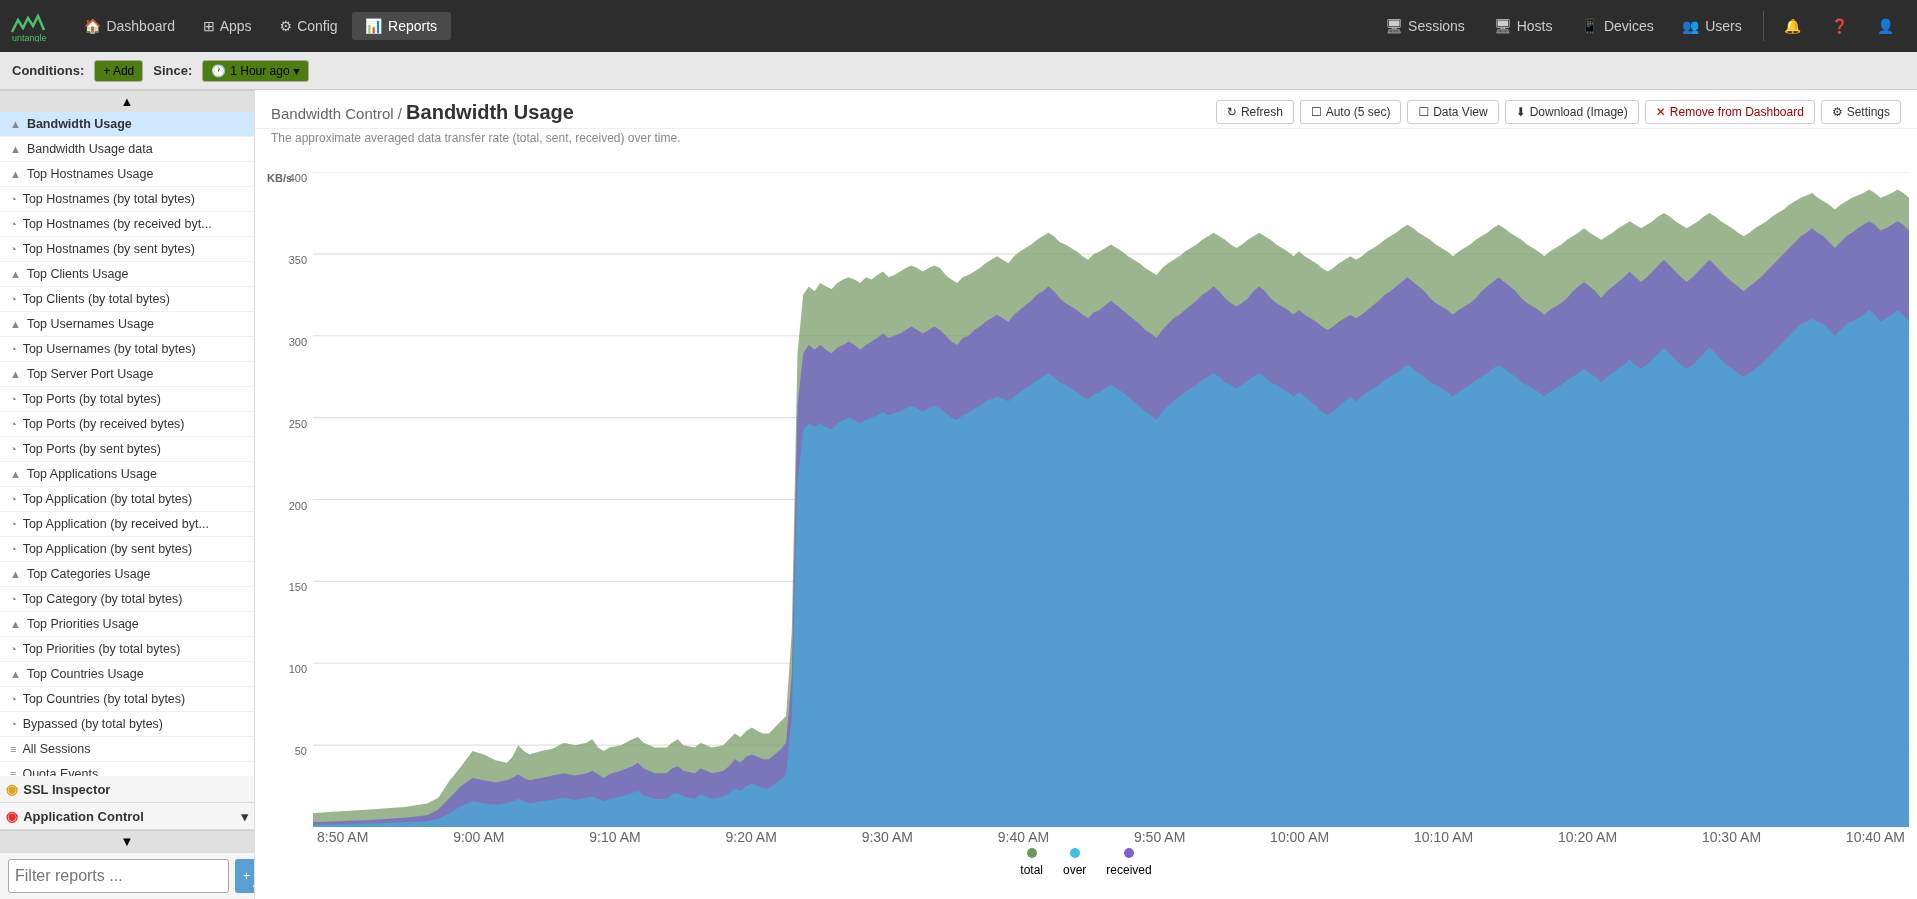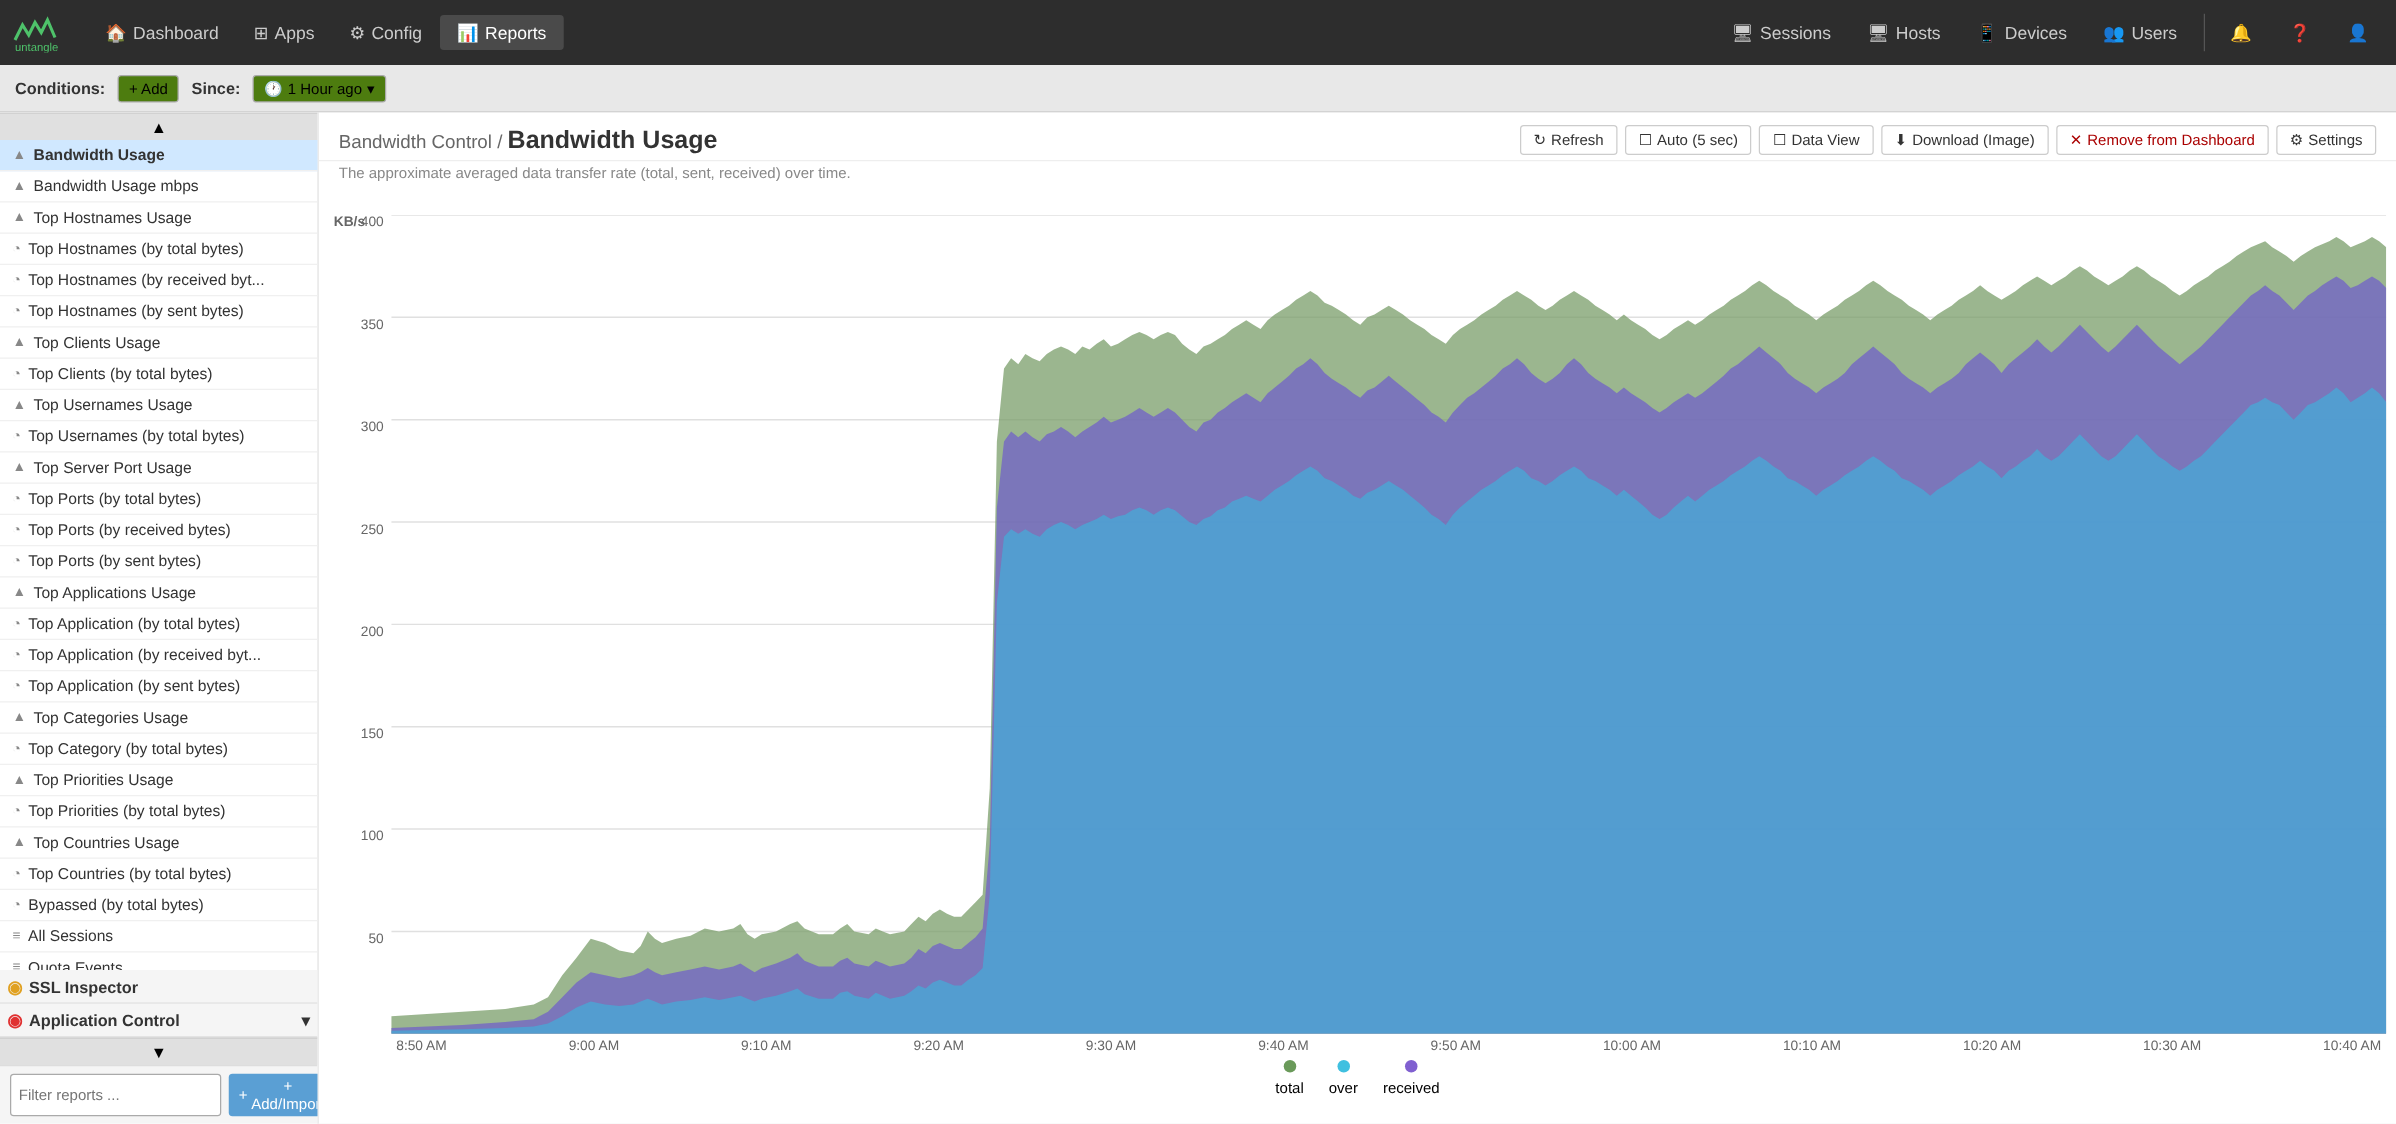--- a/index.html
+++ b/index.html
@@ -101,21 +101,21 @@
       height: 22px; background: #e0e0e0; display: flex; align-items: center;
       justify-content: center; cursor: pointer; border-top: 1px solid #ccc;
     }
     .sidebar-footer {
       padding: 6px 8px;
       background: #f5f5f5;
       border-top: 1px solid #ddd;
       display: flex; gap: 6px;
     }
     .sidebar-filter {
-      flex: 1; padding: 3px 6px; border: 1px solid #aaa; border-radius: 3px; font-size: 12px;
+      flex: 1; padding: 3px 6px; border: 1px solid #aaa; border-radius: 3px; font-size: 16px;
     }
     .add-import-btn {
       background: #5a9fd4; color: #fff; border: none; border-radius: 3px;
       padding: 3px 8px; cursor: pointer; font-size: 12px;
       display: flex; align-items: center; gap: 3px;
     }
 
     
     #content {
       flex: 1;
@@ -193,21 +193,21 @@
     }
     .x-axis {
       position: absolute;
       left: 50px;
       bottom: 0;
       right: 0;
       height: 20px;
       display: flex;
       justify-content: space-between;
       align-items: center;
-      font-size: 11px;
+      font-size: 14px;
       color: #666;
       padding: 0 4px;
     }
     #chart-legend {
       height: 30px;
       display: flex; align-items: center; justify-content: center;
       gap: 20px;
       font-size: 12px;
     }
     .legend-item { display: flex; align-items: center; gap: 5px; flex-direction: column; }
@@ -292,21 +292,21 @@
   <div id="sidebar">
     <div class="sidebar-scroll-btn">▲</div>
     <div id="sidebar-list">
 
     <div class="sidebar-item active">
           <span style="color:#888;font-size:11px;">▲</span>
           <span>Bandwidth Usage</span>
         </div>
         <div class="sidebar-item">
           <span style="color:#888;font-size:11px;">▲</span>
-          <span>Bandwidth Usage mbps</span>
+          <span>Bandwidth Usage data</span>
         </div>
         <div class="sidebar-item">
           <span style="color:#888;font-size:11px;">▲</span>
           <span>Top Hostnames Usage</span>
         </div>
         <div class="sidebar-item">
           <span style="color:#888;font-size:11px;">◔</span>
           <span>Top Hostnames (by total bytes)</span>
         </div>
         <div class="sidebar-item">

